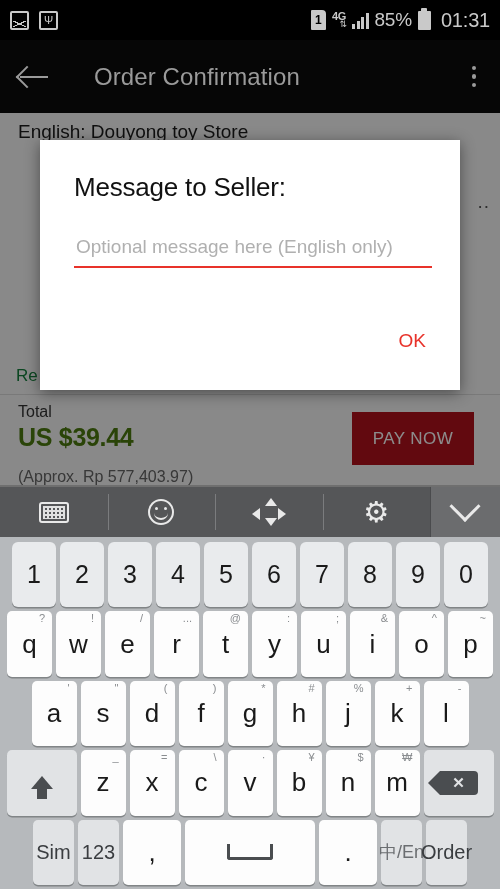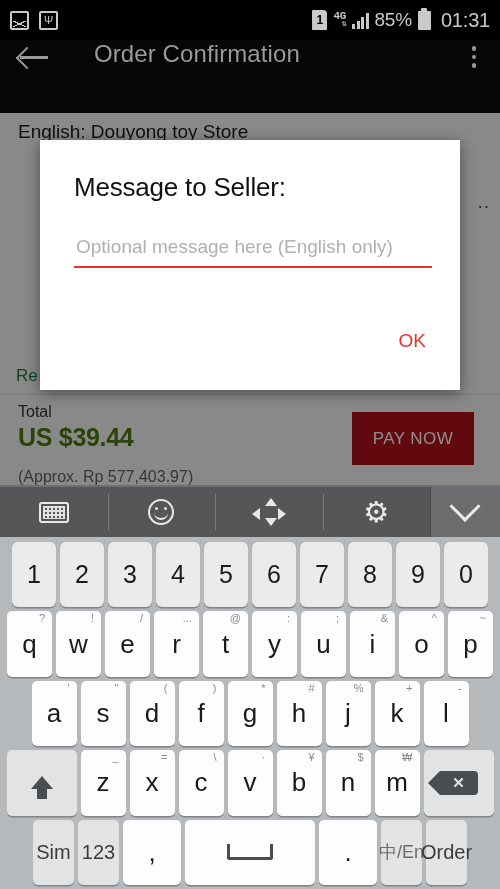--- a/index.html
+++ b/index.html
@@ -29,21 +29,21 @@
     content:""; position:absolute; bottom:1px; left:1px; right:1px; height:6px;
     background:
       linear-gradient(to top right, transparent 45%, #c9c9c9 46%, #c9c9c9 56%, transparent 57%),
       linear-gradient(to top left, transparent 45%, #c9c9c9 46%, #c9c9c9 56%, transparent 57%);
   }
   .sim-icon{
     width:15px;height:20px;background:#c9c9c9;color:#000;
     font-size:12px;font-weight:bold;display:flex;align-items:center;justify-content:center;
     border-radius:1px 4px 1px 1px; line-height:1;
   }
-  .net4g{ display:flex; flex-direction:column; align-items:flex-end; line-height:0.85;font-family:Liberation Mono, monospace; }
+  .net4g{ display:flex; flex-direction:column; align-items:flex-end; line-height:0.85; }
   .net4g .g{ font-size:11px; font-weight:bold; letter-spacing:-0.3px; }
   .net4g .ar{ font-size:9px; letter-spacing:-1px; }
   .bars{ display:flex; align-items:flex-end; gap:1.5px; height:17px; }
   .bars i{ width:3px; background:#c9c9c9; display:block; }
   .bars i:nth-child(1){height:5px}
   .bars i:nth-child(2){height:8px}
   .bars i:nth-child(3){height:12px}
   .bars i:nth-child(4){height:16px}
   .pct{ font-size:19px; letter-spacing:-0.2px; }
   .batt{
@@ -51,21 +51,21 @@
   }
   .batt:before{
     content:"";position:absolute;top:-3px;left:3.5px;width:6px;height:3px;background:#c9c9c9;border-radius:1px 1px 0 0;
   }
   .clock{ font-size:20px; margin-left:4px; letter-spacing:-0.2px; }
 
   
   #appbar{
     position:absolute; left:0; top:40px; width:500px; height:73px;
     background:#060606; z-index:55;
-    display:flex; padding:0 18px;
+    display:flex; align-items:center; padding:0 18px;
   }
   .back-arrow{ width:34px;height:34px;position:relative; cursor:pointer; }
   .back-arrow:before{
     content:""; position:absolute; top:16px; left:2px; width:28px; height:2.5px; background:#9a9a9a;
   }
   .back-arrow:after{
     content:""; position:absolute; top:9.5px; left:1px; width:14px;height:14px;
     border-left:2.5px solid #9a9a9a; border-bottom:2.5px solid #9a9a9a;
     transform:rotate(45deg);
   }

